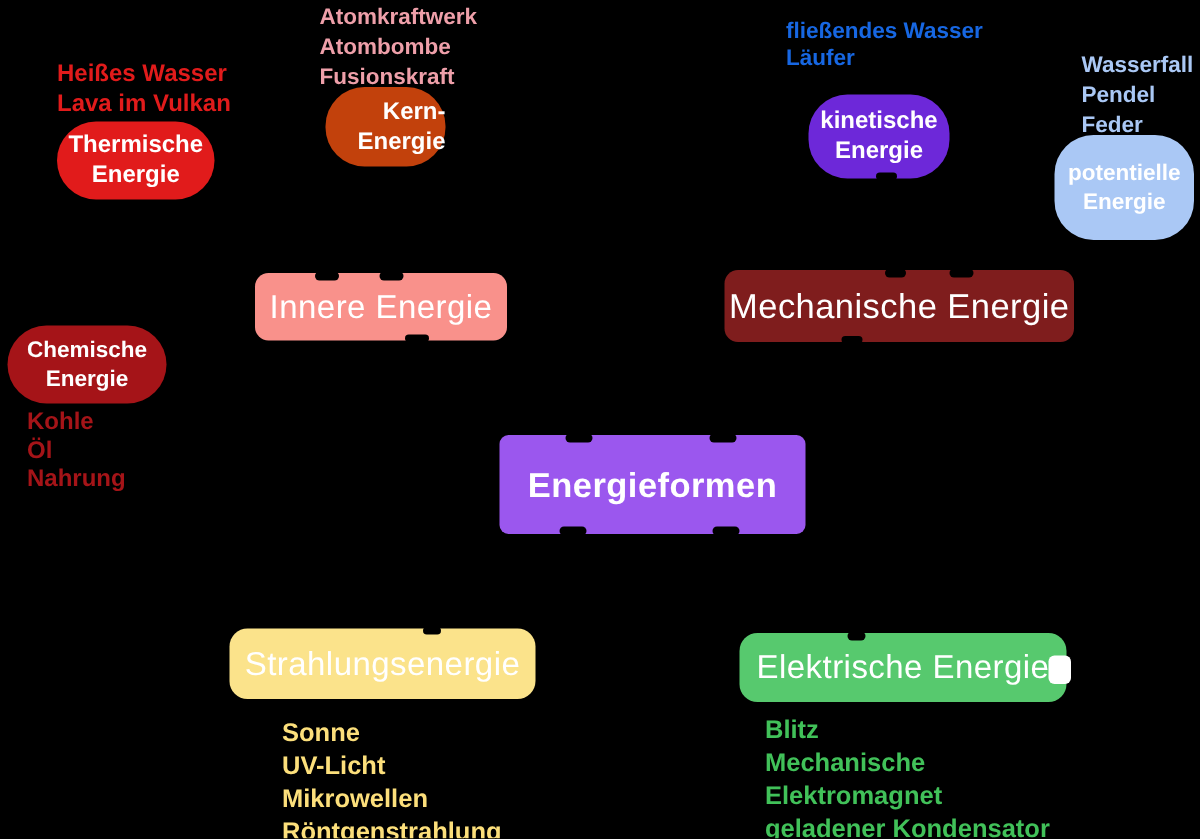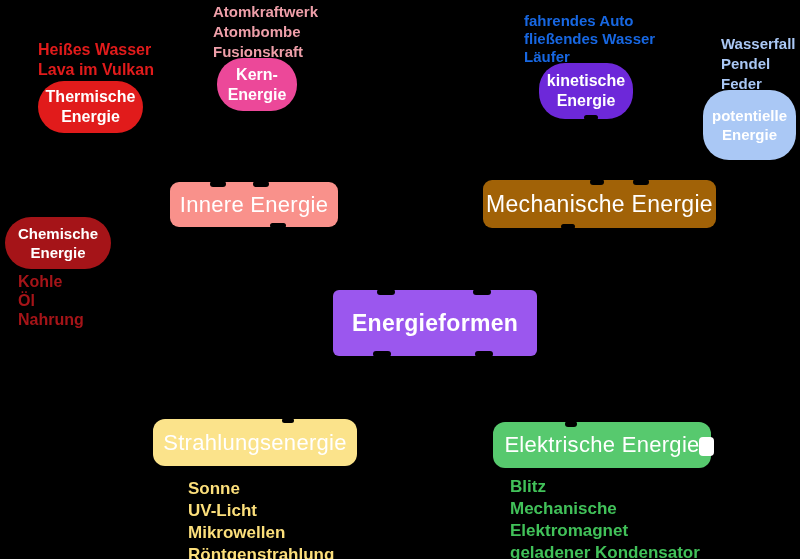--- a/index.html
+++ b/index.html
@@ -13,26 +13,26 @@
     color:#fff;box-sizing:border-box;
   }
   .pill{border-radius:26px;font-weight:bold;font-size:16px;line-height:20px;}
   .bigbox{border-radius:9px;font-size:22px;font-weight:400;letter-spacing:.3px;}
   .examples{position:absolute;font-weight:bold;}
   .examples div{white-space:nowrap;}
   .notch{position:absolute;background:#000;border-radius:4px;}
 
   
   .c-thermische{background:#e11b1b;}
-  .c-kern{background:#ec4899;}
+  .c-kern{background:#c2410c;align-items:flex-end;}
   .c-kinetische{background:#6d28d9;}
   .c-potentielle{background:#aac8f5;}
   .c-chemische{background:#a51418;}
   .c-innere{background:#f9918b;}
-  .c-mechanische{background:#a16207;}
+  .c-mechanische{background:#7f1d1d;}
   .c-energieformen{background:#9b57ee;}
   .c-strahlung{background:#fbe38b;}
   .c-elektrische{background:#57c96e;}
 
   
   .t-red{color:#e11b1b;}
   .t-pink{color:#ee9fa9;}
   .t-blue{color:#1767e2;}
   .t-lightblue{color:#aac8f5;}
   .t-darkred{color:#a51418;}
@@ -77,21 +77,20 @@
     <div>Atomkraftwerk</div>
     <div>Atombombe</div>
     <div>Fusionskraft</div>
   </div>
   <div id="nd-kern" class="node pill c-kern">
     <div>Kern-</div>
     <div>Energie</div>
   </div>
 
   <div id="ex-kinetische" class="examples t-blue">
-    <div>fahrendes Auto</div>
     <div>fließendes Wasser</div>
     <div>Läufer</div>
   </div>
   <div id="nd-kinetische" class="node pill c-kinetische">
     <div>kinetische</div>
     <div>Energie</div>
     <span class="notch" style="left:45px;bottom:-1px;width:14px;height:5px;"></span>
   </div>
 
   <div id="ex-potentielle" class="examples t-lightblue">

